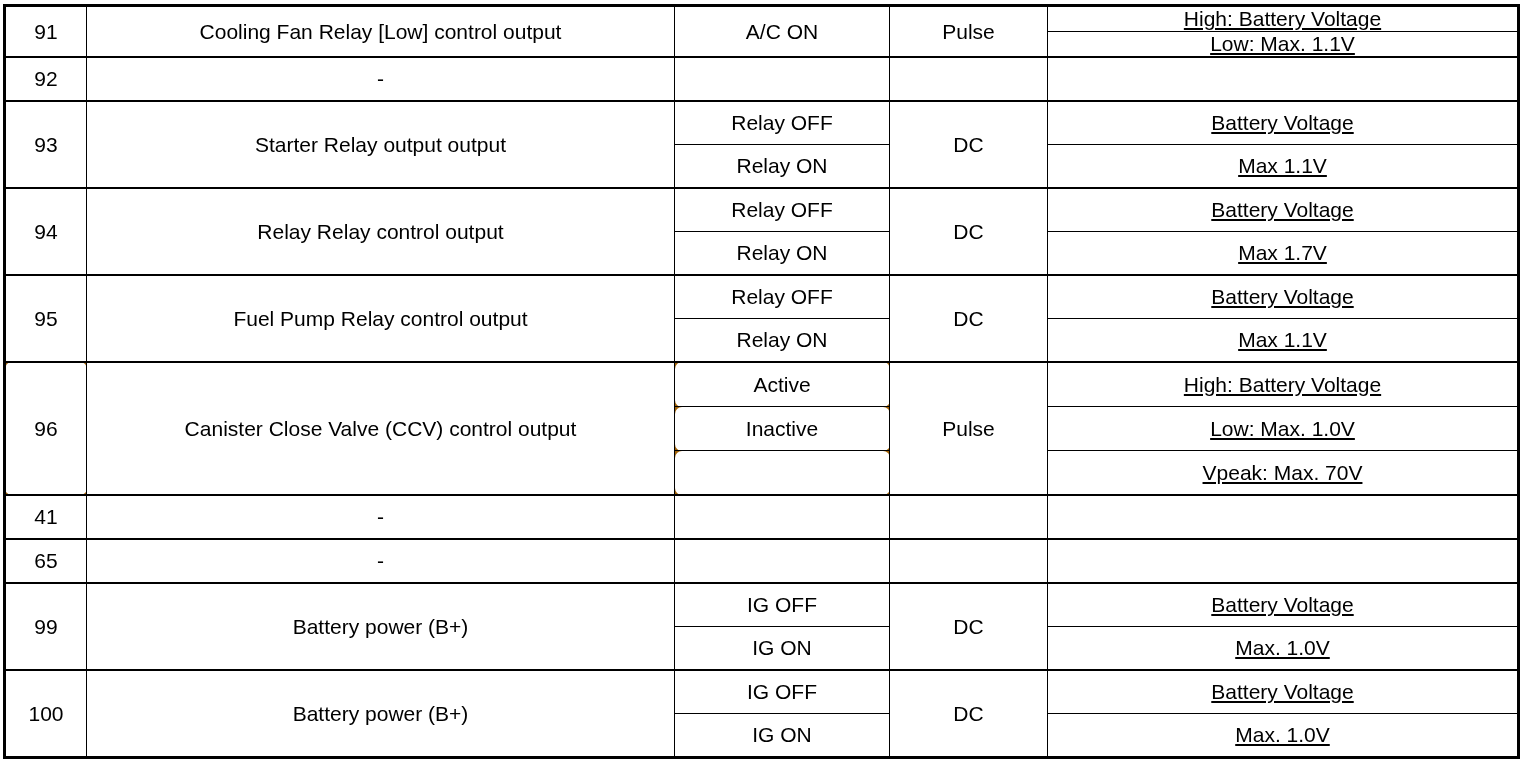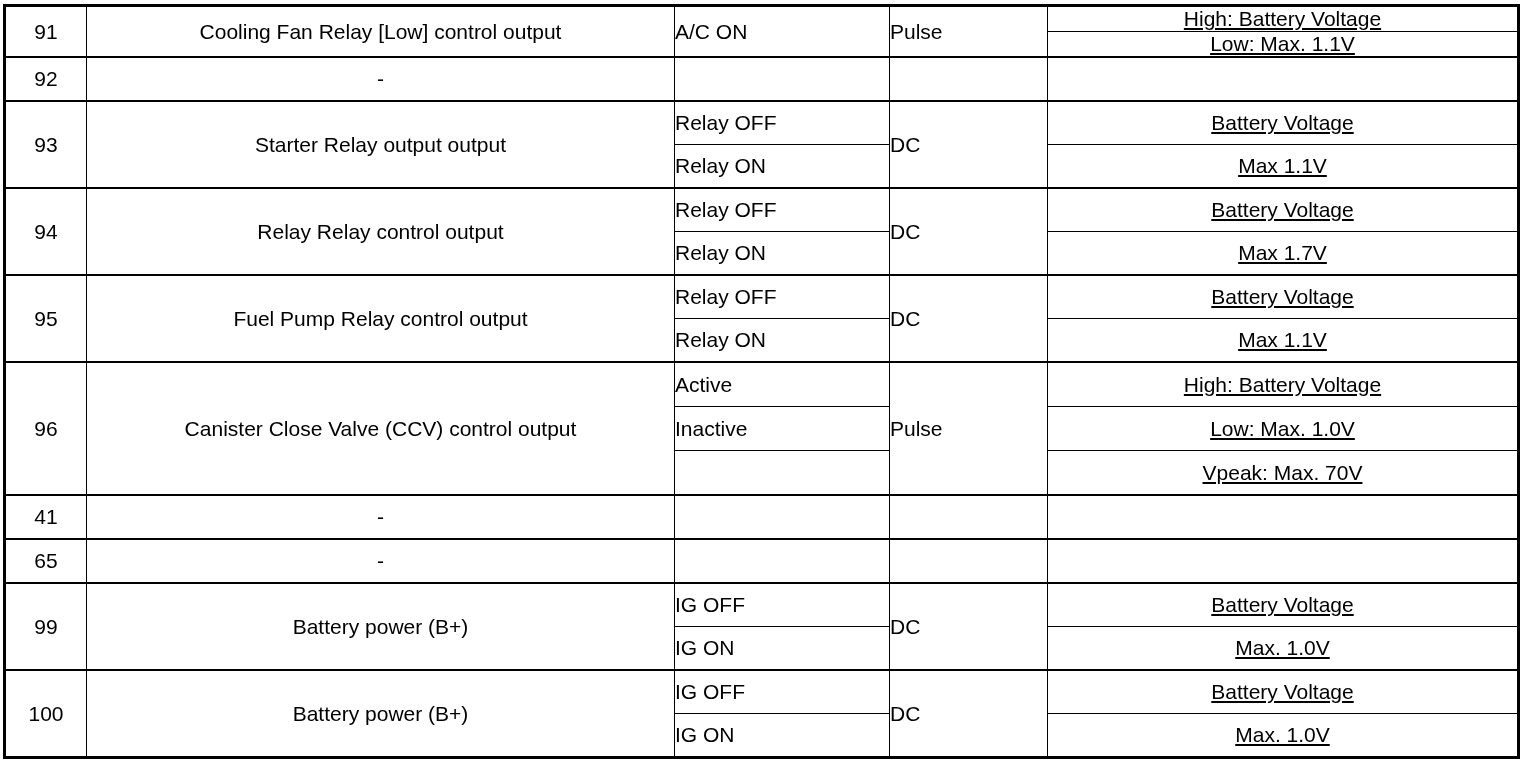--- a/index.html
+++ b/index.html
@@ -48,29 +48,29 @@
   
   col.c-pin   { width: 82px; }
   col.c-desc  { width: 588px; }
   col.c-cond  { width: 215px; }
   col.c-type  { width: 158px; }
   col.c-val   { width: 471px; }
 
   td.pin  { text-align: center; }
   td.desc { text-align: center; padding-left: 10px; }
   td.desc-dash { text-align: center; padding-left: 0; }
-  td.cond { text-align: left; }
-  td.type { }
+  td.cond { text-align: center; }
+  td.type { text-align: center; }
   td.val  { text-align: center; text-decoration: underline; }
 
   
   tr.group-start > td { border-top: 2px solid #000000; }
 
   .h42 { height: 42px; }
-  .h43 { height: 43px; }
+  .h43 { height: 43px; border-radius: 7px; }
 </style>
 </head>
 <body>
 
 <div id="page">
   <table class="pin-table">
     <colgroup>
       <col class="c-pin">
       <col class="c-desc">
       <col class="c-cond">

